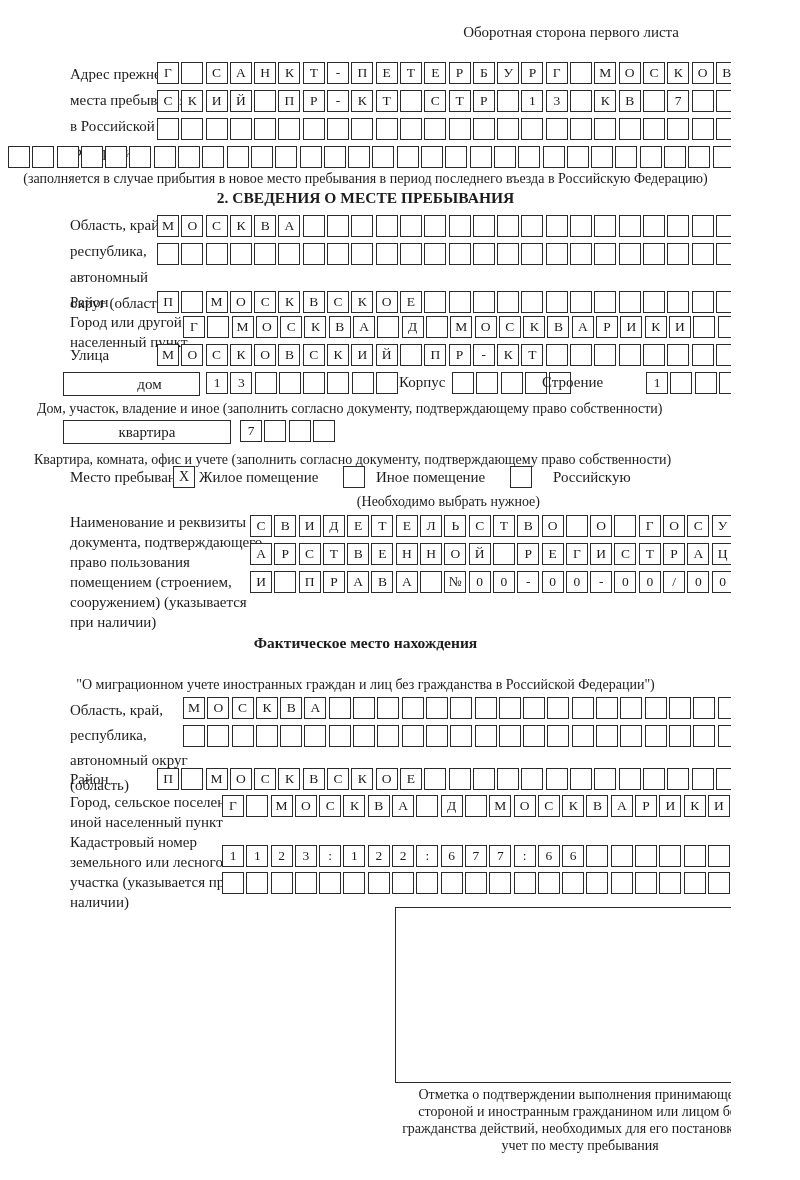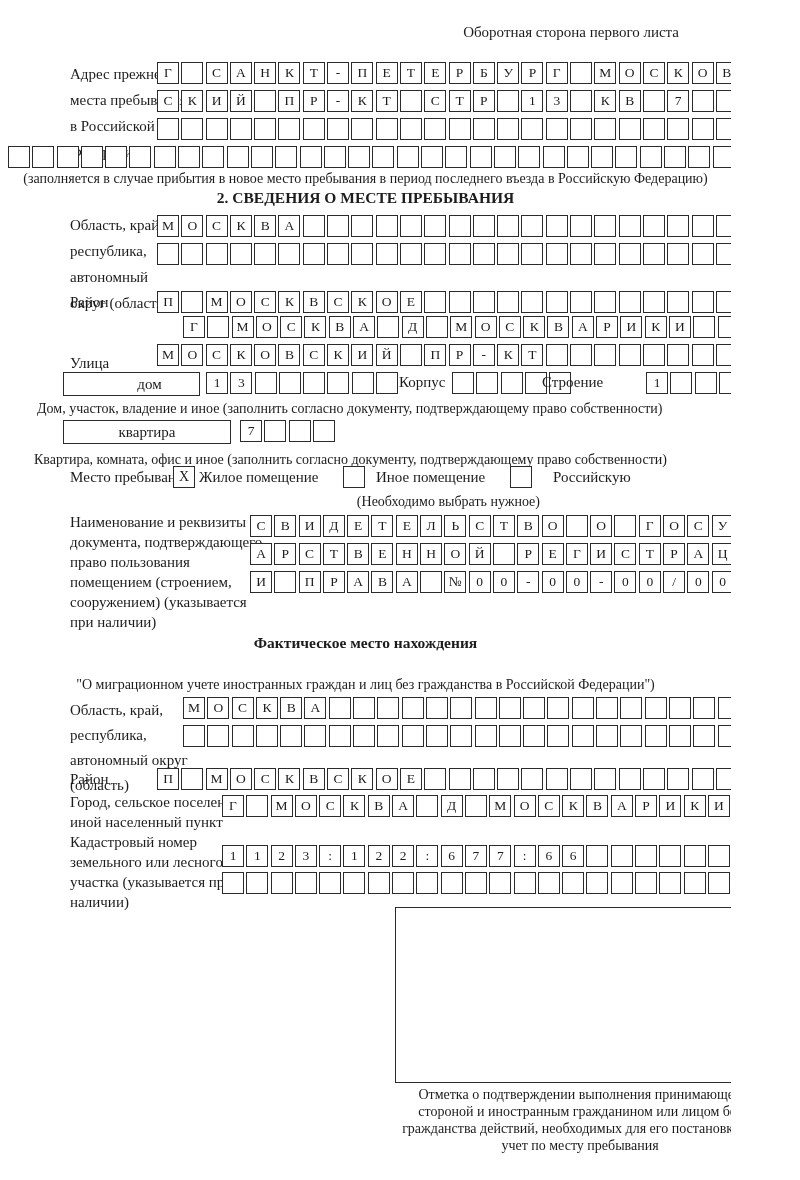--- a/index.html
+++ b/index.html
@@ -227,20 +227,21 @@
       <div class="cell"></div>
       <div class="cell"></div>
       <div class="cell"></div>
       <div class="cell"></div>
       <div class="cell"></div>
       <div class="cell"></div>
       <div class="cell"></div>
       <div class="cell"></div>
     </div>
 
+  <div class="lbl2" style="left:70px; top:312px; width:130px;">Город или другой населенный пункт</div>
   <div class="cells" style="left:183px; top:316px;">
       <div class="cell">Г</div>
       <div class="cell"></div>
       <div class="cell">М</div>
       <div class="cell">О</div>
       <div class="cell">С</div>
       <div class="cell">К</div>
       <div class="cell">В</div>
       <div class="cell">А</div>
       <div class="cell"></div>
@@ -253,21 +254,21 @@
       <div class="cell">В</div>
       <div class="cell">А</div>
       <div class="cell">Р</div>
       <div class="cell">И</div>
       <div class="cell">К</div>
       <div class="cell">И</div>
       <div class="cell"></div>
       <div class="cell"></div>
     </div>
 
-  <div class="abs" style="left:70px; top:355px;">Улица</div>
+  <div class="abs" style="left:70px; top:347px;">Улица</div>
   <div class="cells" style="left:157px; top:344px;">
       <div class="cell">М</div>
       <div class="cell">О</div>
       <div class="cell">С</div>
       <div class="cell">К</div>
       <div class="cell">О</div>
       <div class="cell">В</div>
       <div class="cell">С</div>
       <div class="cell">К</div>
       <div class="cell">И</div>
@@ -316,21 +317,21 @@
     </div>
   <div class="abs note" style="left:37px; top:401px;">Дом, участок, владение и иное (заполнить согласно документу, подтверждающему право собственности)</div>
 
   <div class="wbox" style="left:63px; top:420px; width:168px;">квартира</div>
   <div class="cells" style="left:240px; top:420px;">
       <div class="cell">7</div>
       <div class="cell"></div>
       <div class="cell"></div>
       <div class="cell"></div>
     </div>
-  <div class="abs note" style="left:34px; top:452px;">Квартира, комната, офис и иное (заполнить согласно документу, подтверждающему право собственности)</div>
+  <div class="abs note" style="left:34px; top:452px;">Квартира, комната, офис и учете (заполнить согласно документу, подтверждающему право собственности)</div>
 
   <div class="abs" style="left:70px; top:469px;">Место пребывания:</div>
   <div class="cbox" style="left:173px; top:466px;">X</div>
   <div class="abs" style="left:199px; top:469px;">Жилое помещение</div>
   <div class="cbox" style="left:343px; top:466px;"></div>
   <div class="abs" style="left:376px; top:469px;">Иное помещение</div>
   <div class="cbox" style="left:510px; top:466px;"></div>
   <div class="abs" style="left:553px; top:469px;">Российскую</div>
   <div class="abs note" style="left:140px; top:494px; width:400px; text-align:right;">(Необходимо выбрать нужное)</div>
 

